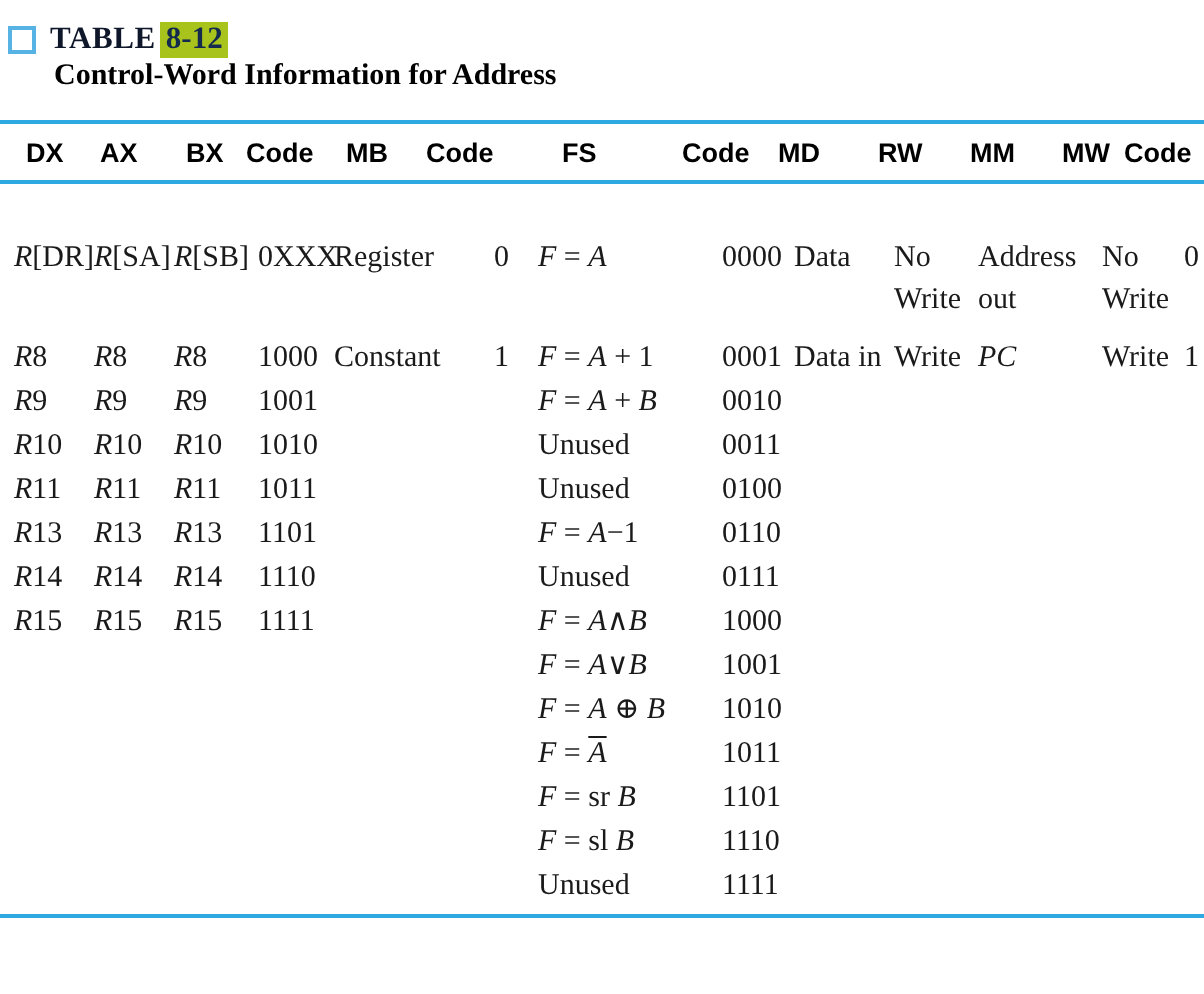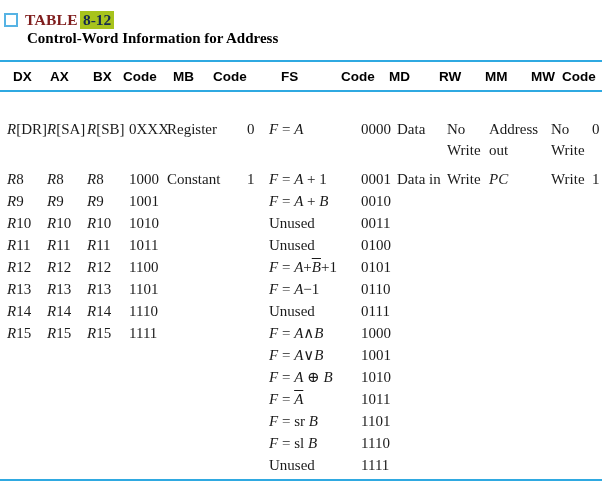--- a/index.html
+++ b/index.html
@@ -9,21 +9,21 @@
     -webkit-font-smoothing:antialiased;
   }
   
   .caption{padding:11px 0 0 4px;}
   .caption-row{display:flex;align-items:center;}
   .marker{
     width:10px;height:10px;border:2px solid #56b3e4;background:#fff;
     display:inline-block;margin-right:7px;flex:0 0 auto;
   }
   .table-label{
-    font-weight:bold;font-size:15.5px;color:#7f1d1d;letter-spacing:.3px;
+    font-weight:bold;font-size:15.5px;color:#0f172a;letter-spacing:.3px;
   }
   .table-number{
     font-weight:bold;font-size:15.5px;color:#14294e;
     background:#a7c31c;padding:0 3px;margin-left:2px;
   }
   .subtitle{
     margin:1px 0 0 23px;font-weight:bold;font-size:15px;color:#000;
   }
   
   table{
@@ -177,35 +177,20 @@
         <td class="col5"></td>
         <td class="col6">Unused</td>
         <td class="col7">0100</td>
         <td class="col8"></td>
         <td class="col9"></td>
         <td class="col10"></td>
         <td class="col11"></td>
         <td class="col12"></td>
       </tr>
       <tr>
-        <td class="col0"><span class="it">R</span>12</td>
-        <td class="col1"><span class="it">R</span>12</td>
-        <td class="col2"><span class="it">R</span>12</td>
-        <td class="col3">1100</td>
-        <td class="col4"></td>
-        <td class="col5"></td>
-        <td class="col6"><span class="it">F</span> = <span class="it">A</span>+<span class="ov">B</span>+1</td>
-        <td class="col7">0101</td>
-        <td class="col8"></td>
-        <td class="col9"></td>
-        <td class="col10"></td>
-        <td class="col11"></td>
-        <td class="col12"></td>
-      </tr>
-      <tr>
         <td class="col0"><span class="it">R</span>13</td>
         <td class="col1"><span class="it">R</span>13</td>
         <td class="col2"><span class="it">R</span>13</td>
         <td class="col3">1101</td>
         <td class="col4"></td>
         <td class="col5"></td>
         <td class="col6"><span class="it">F</span> = <span class="it">A</span>−1</td>
         <td class="col7">0110</td>
         <td class="col8"></td>
         <td class="col9"></td>

